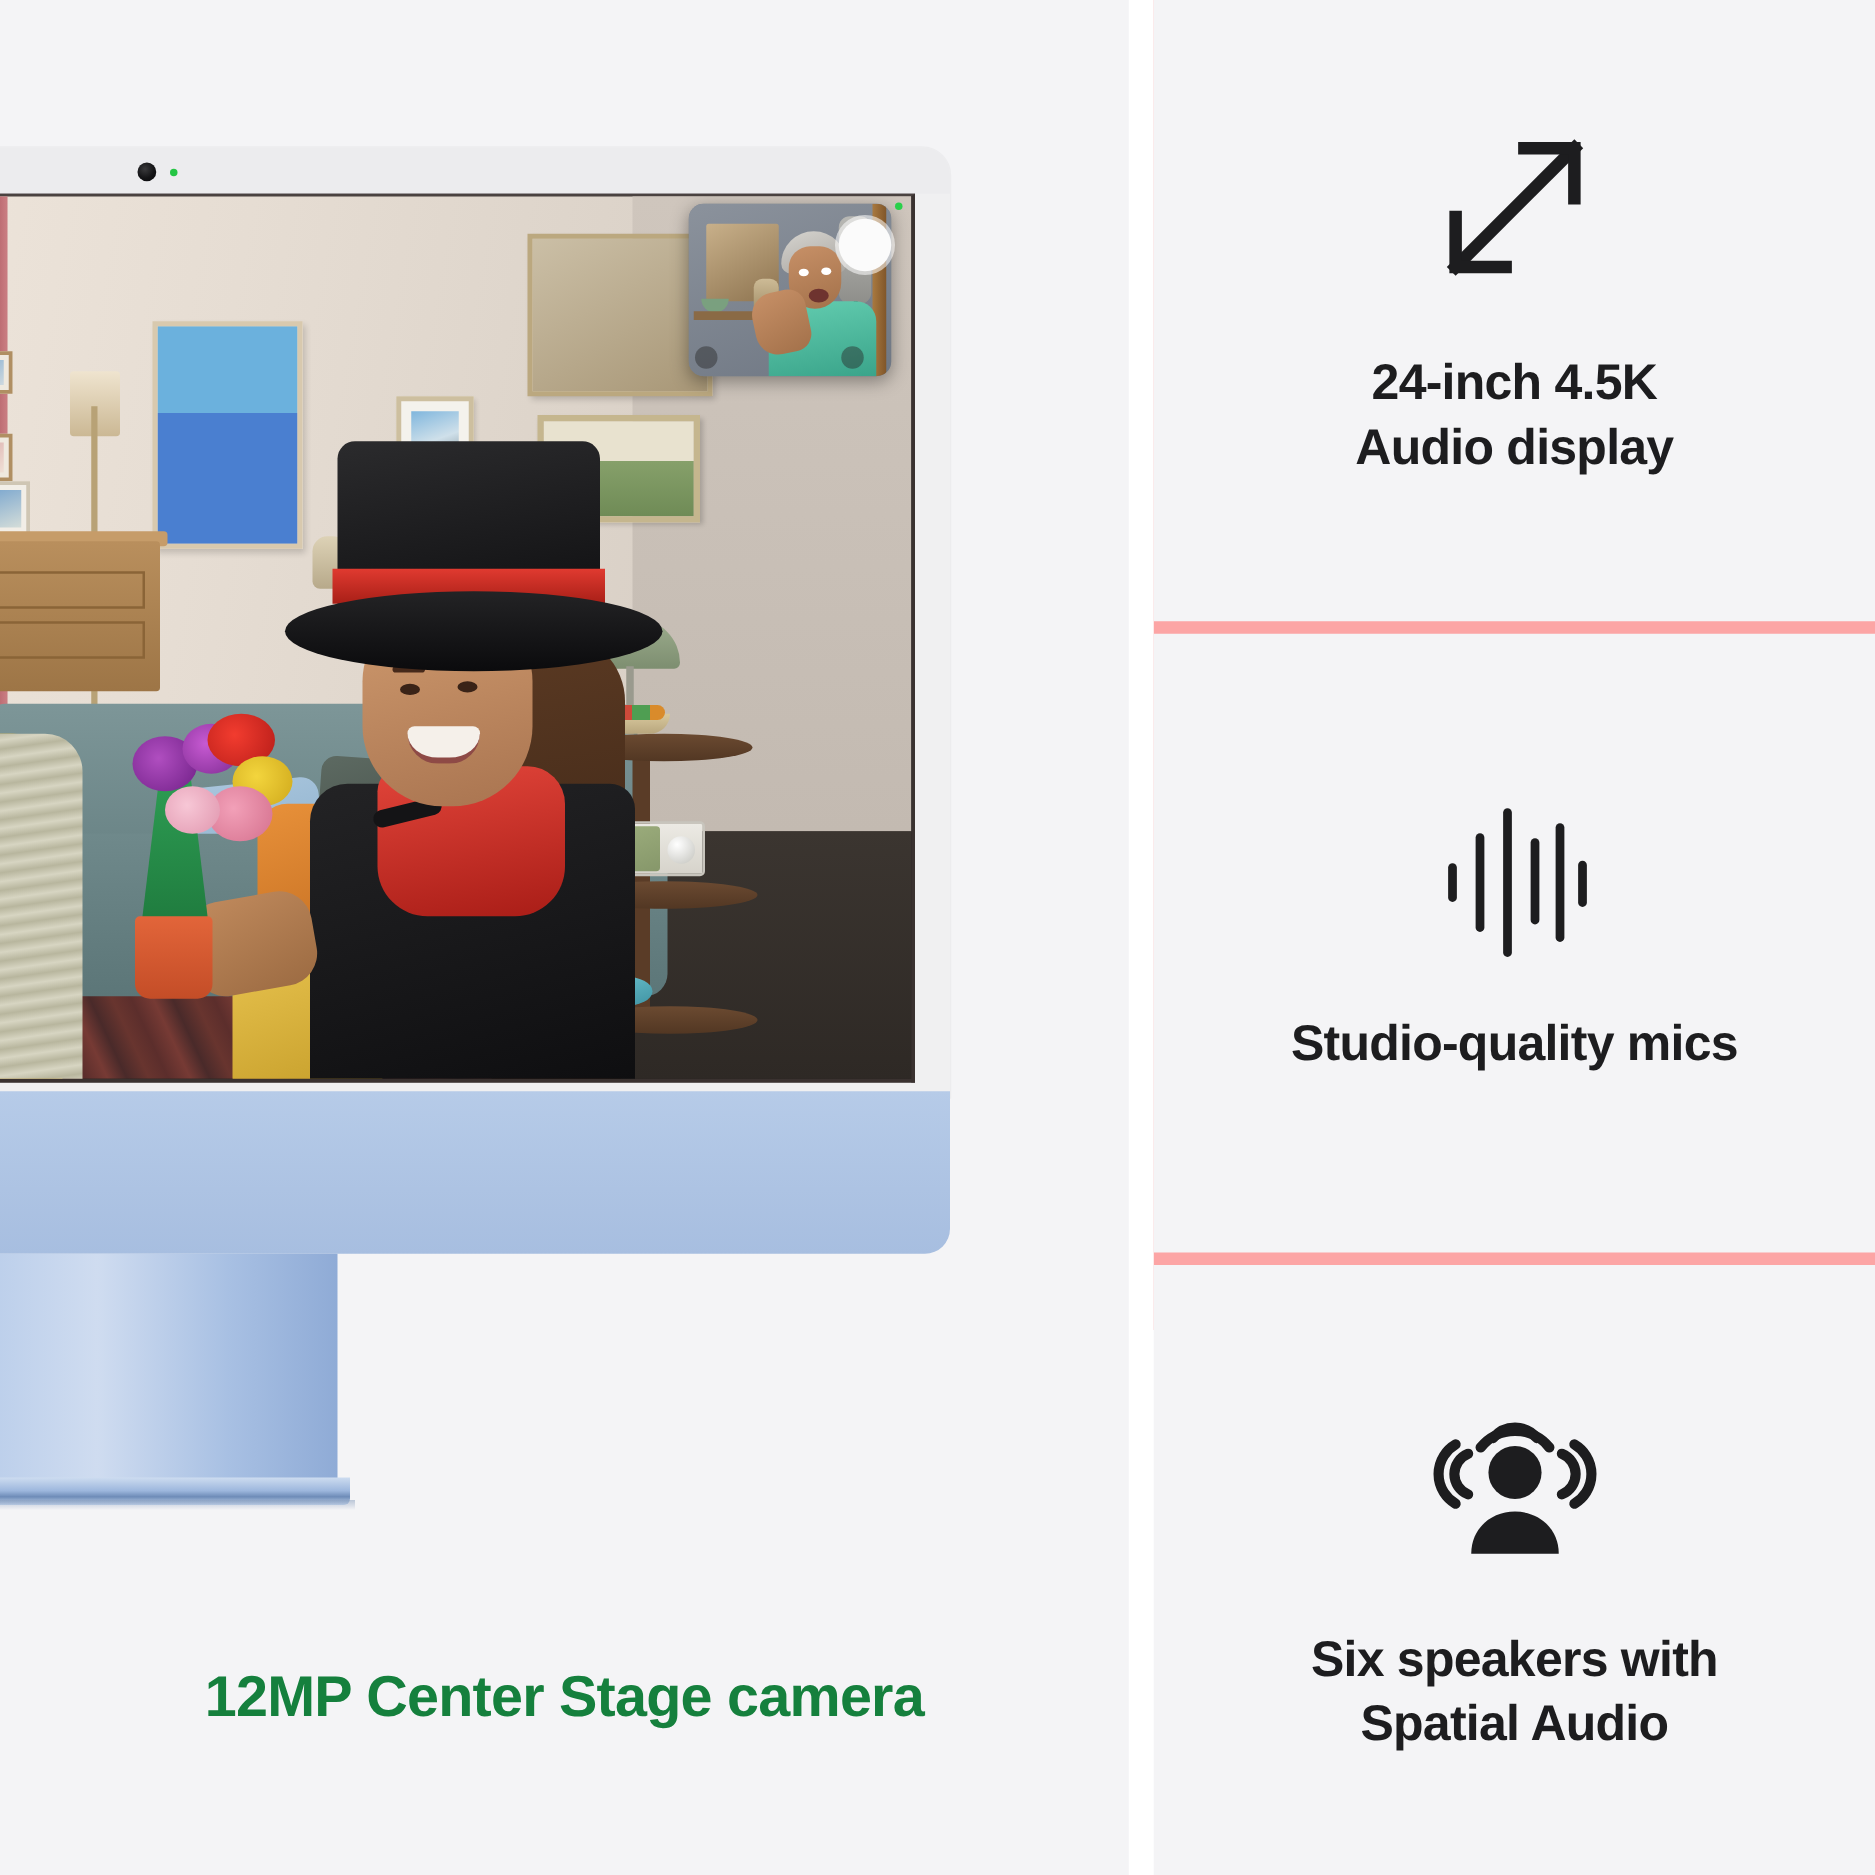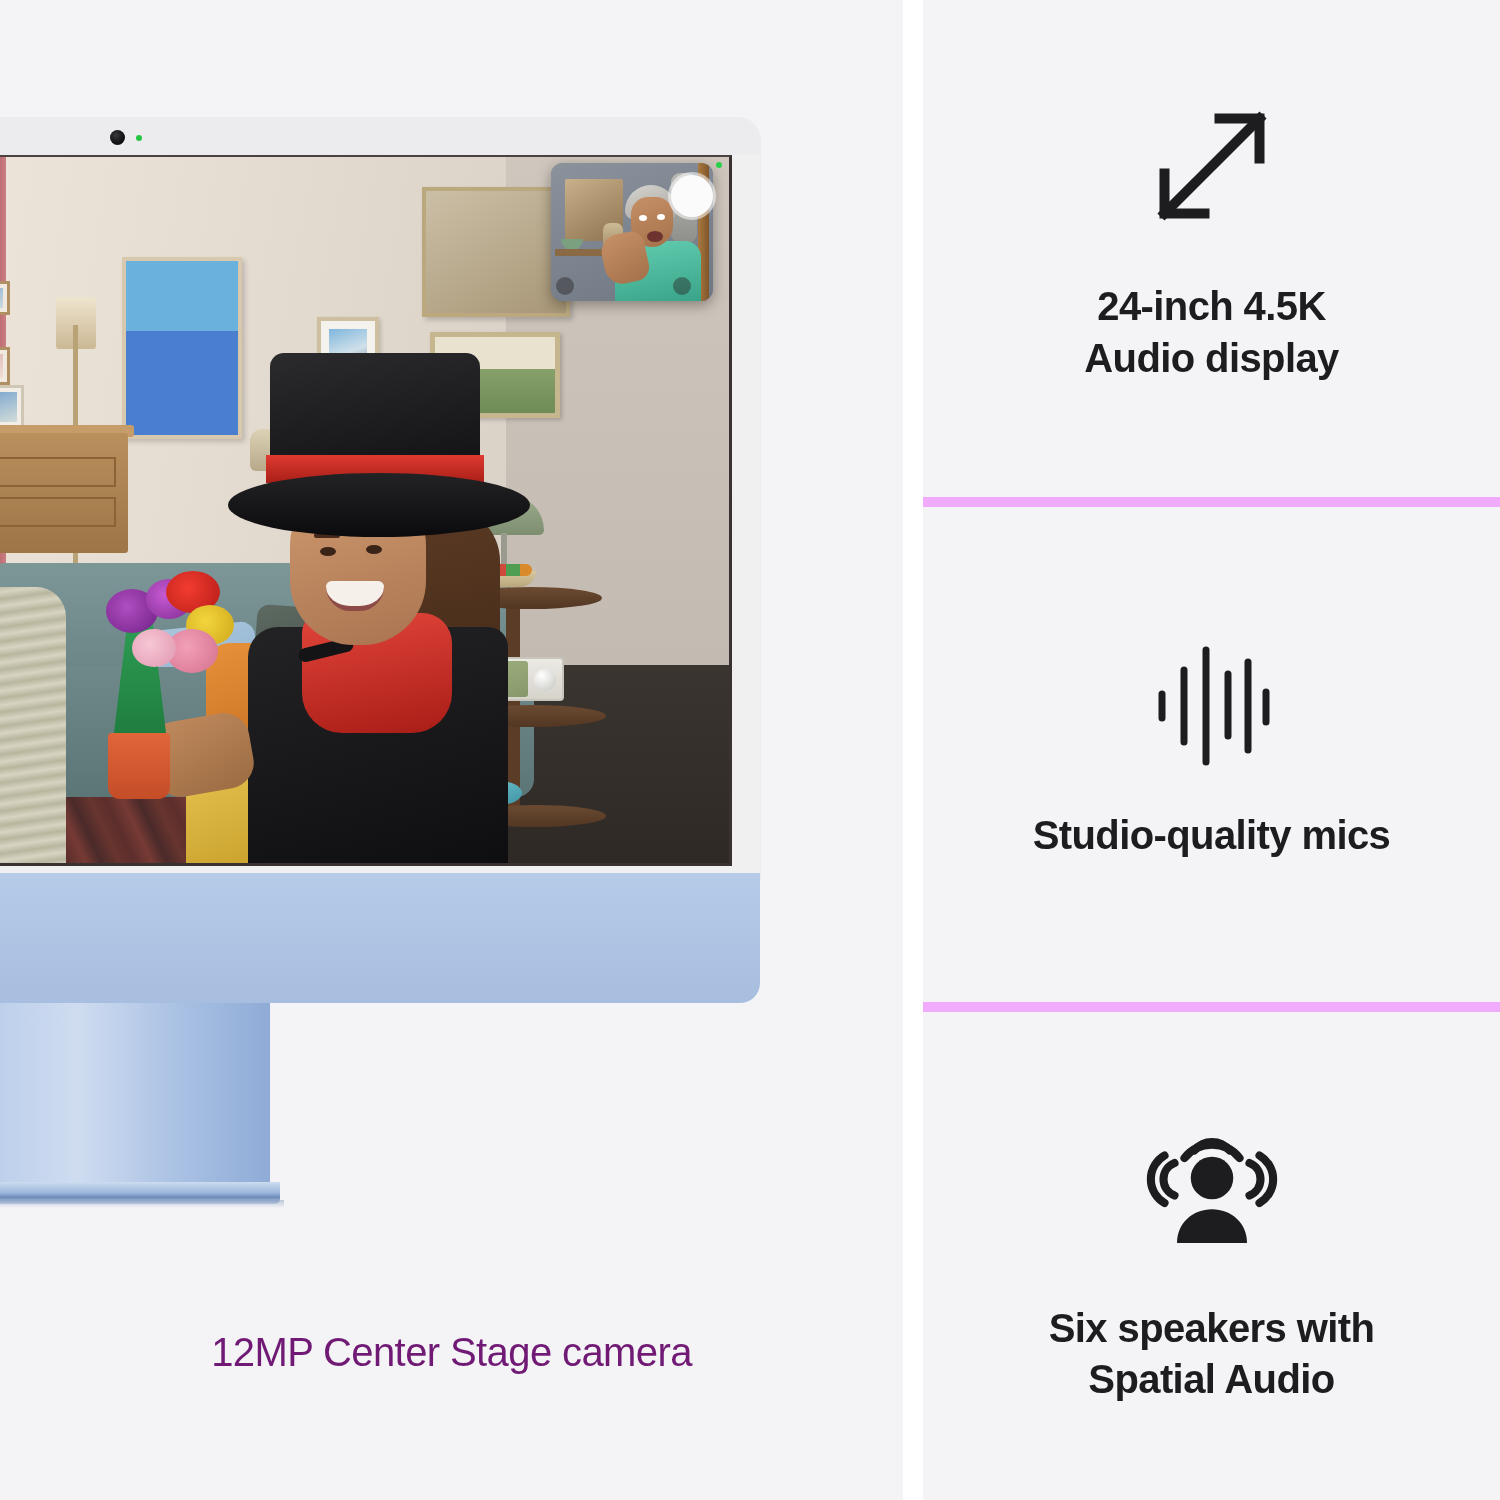--- a/index.html
+++ b/index.html
@@ -233,26 +233,26 @@
     background:linear-gradient(180deg,#cddcf0 0%, #9db7dd 48%, #6e8cb8 70%, #c7d8ef 100%);
     border-radius:0 0 5px 5px;
   }
   .stand-shadow {
     position:absolute; left:-130px; top:1200px; width:414px; height:8px;
     background:linear-gradient(180deg,rgba(140,160,190,.55),rgba(140,160,190,0));
   }
 
   .left-caption {
     position:absolute; left:0; top:1330px; width:903px;
-    text-align:center; color:#701a75;
-    font-size:40px; font-weight:400; letter-spacing:-0.6px;
-  }
-
-  
-  .right-col { position:absolute; left:923px; top:0; width:577px; height:1064px; background:#f0abfc; }
+    text-align:center; color:#15803d;
+    font-size:46px; font-weight:700; letter-spacing:-0.6px;
+  }
+
+  
+  .right-col { position:absolute; left:923px; top:0; width:577px; height:1064px; background:#fca5a5; }
   .card {
     position:absolute; left:0; width:577px; background:#f4f4f6;
     display:flex; flex-direction:column; align-items:center; justify-content:center;
   }
   .card-1 { top:0;    height:497px; }
   .card-2 { top:507px; height:495px; }
   .card-3 { top:1012px; height:488px; }
 
   .icon-wrap { display:flex; align-items:center; justify-content:center; }
   .card-title {

